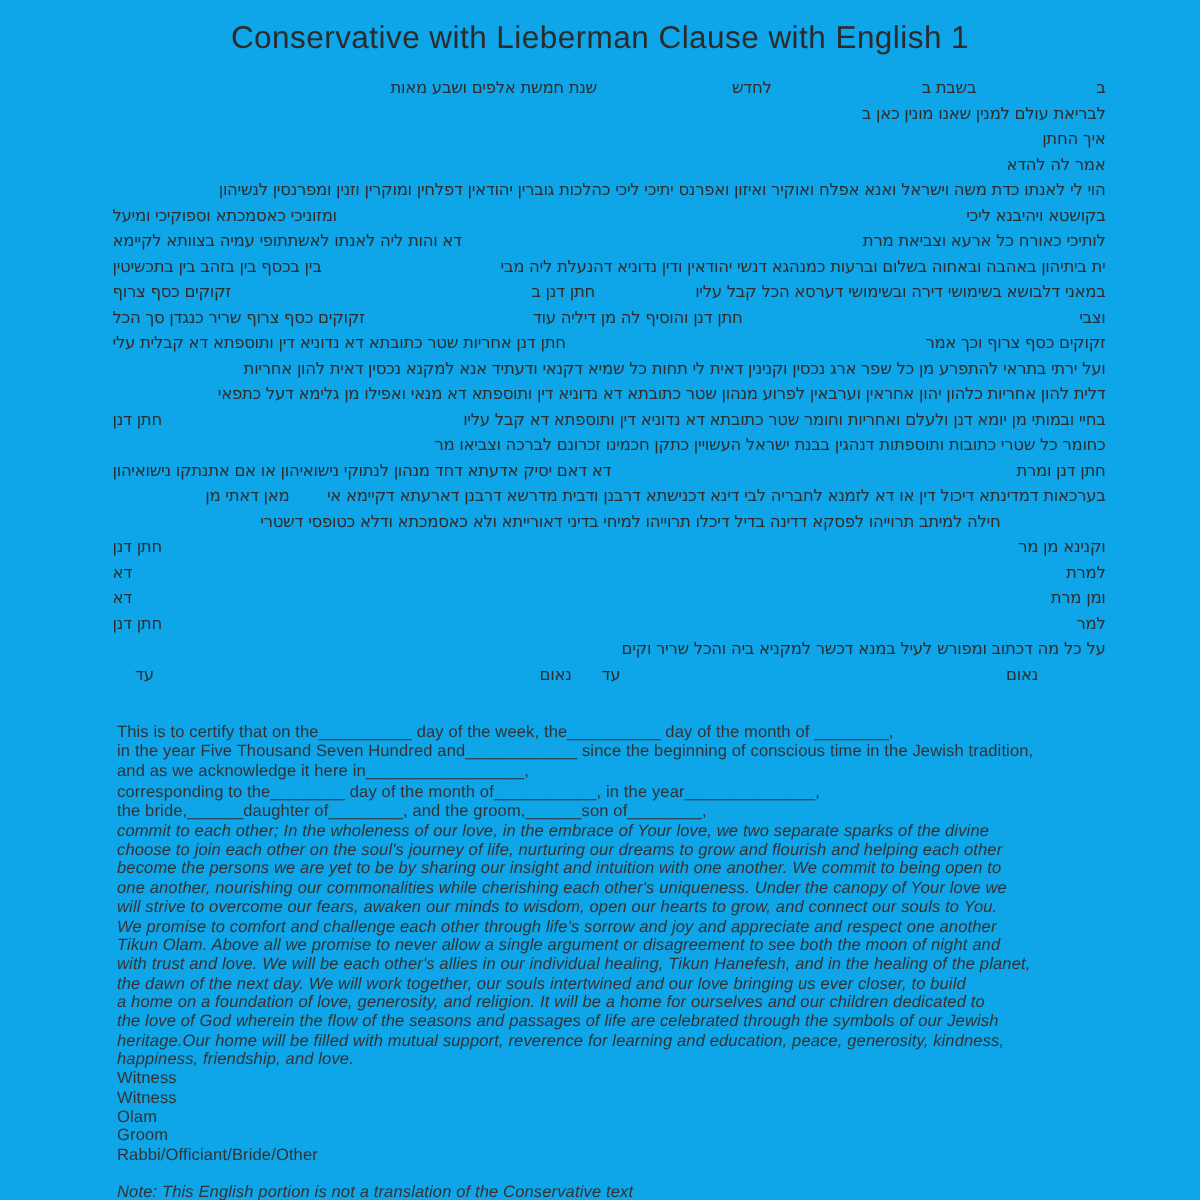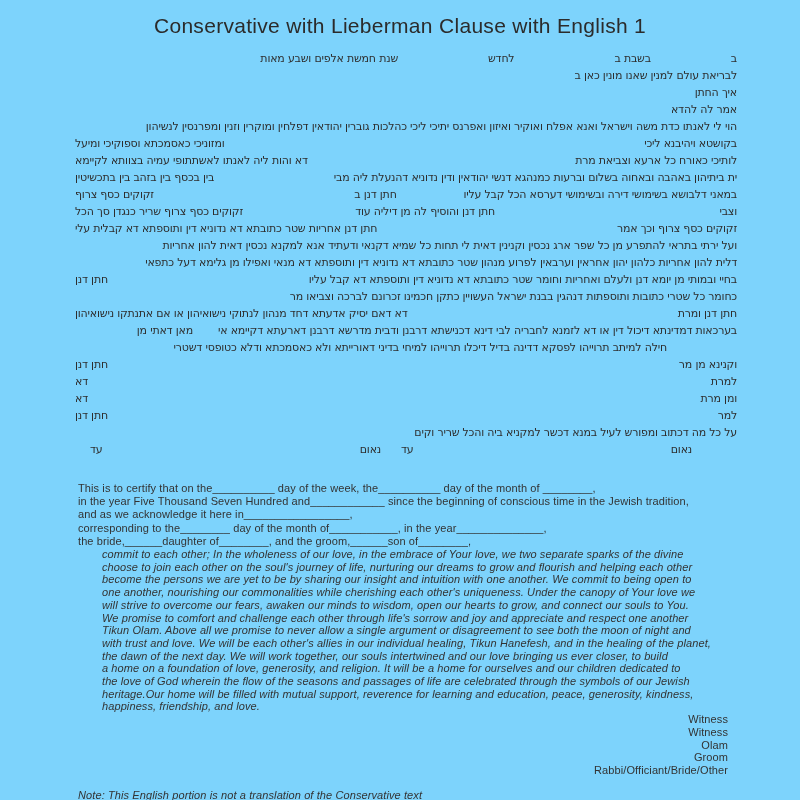--- a/index.html
+++ b/index.html
@@ -1,31 +1,31 @@
 <!DOCTYPE html>
 <html><head>
 <meta charset="utf-8">
 <style>
   html,body{margin:0;padding:0;background:#ffffff;}
-  .page{position:relative;width:800px;height:800px;background:#7dd3fc;overflow:hidden;
+  .page{position:relative;width:800px;height:800px;background:#0ea5e9;overflow:hidden;
         font-family:"Liberation Sans",sans-serif;text-decoration:underline;}
   .title{position:absolute;top:14px;left:0;right:0;margin:0;text-align:center;
          font-size:21px;font-weight:400;color:#2b2b2b;letter-spacing:.3px;
          font-family:"Liberation Sans",sans-serif;}
   .hebrew{position:absolute;top:50px;right:63px;left:75px;direction:rtl;
           font-family:"DejaVu Serif","DejaVu Sans",sans-serif;
           font-size:11px;letter-spacing:-.2px;line-height:17px;color:#2e2e2e;}
   .heb-line{display:flex;align-items:baseline;overflow:hidden;}
   .heb-text{white-space:pre;}
   .gap{display:inline-block;}
   .english{position:absolute;top:482px;left:78px;width:650px;
            font-size:11px;line-height:13.2px;color:#333;letter-spacing:.1px;}
   .eng-line{white-space:pre;}
-  .vow{font-style:italic;line-height:12.7px;margin-left:24px;}
-  .sig{line-height:12.7px;text-align:right;}
+  .vow{font-style:italic;line-height:12.7px;}
+  .sig{line-height:12.7px;}
   .note{margin:12px 0 0 0;font-style:italic;white-space:pre;}
 </style>
 </head>
 <body>
 
 <div class="page">
   <h1 class="title">Conservative with Lieberman Clause with English 1</h1>
 
   <div class="hebrew" dir="rtl">
       <div class="heb-line">

